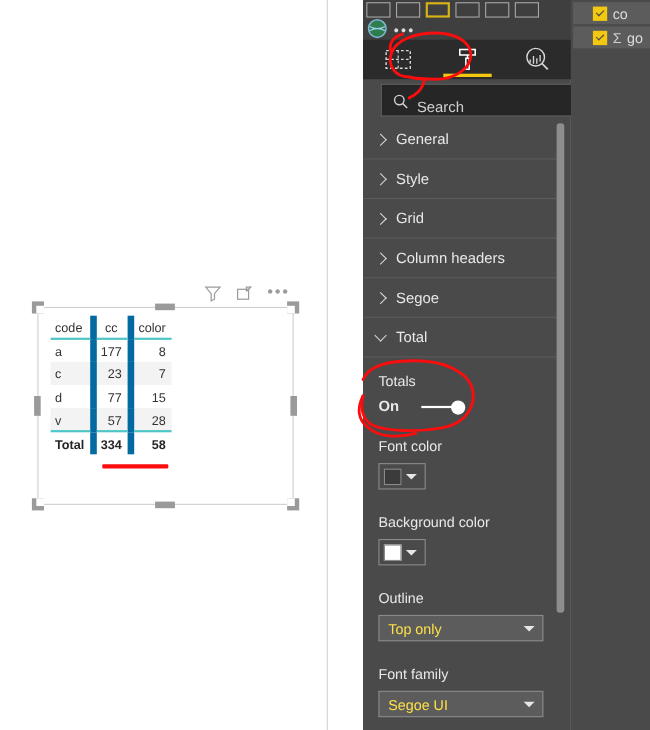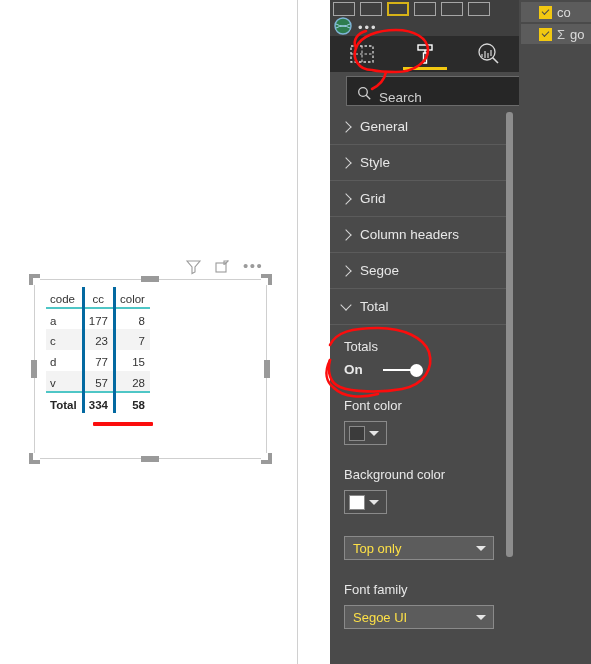--- a/index.html
+++ b/index.html
@@ -58,21 +58,21 @@
     white-space: nowrap;
     line-height: 13px;
     height: 21px;
   }
   #tbl thead th { color: #333; border-bottom: 2px solid #4ec6c6; text-align: center; }
   #tbl thead th.c0 { text-align: left; }
   #tbl td.c0 { text-align: left; }
   #tbl td.num { text-align: right; }
   #tbl tbody tr.alt { background: #f3f3f3; }
   #tbl tbody tr.total td { font-weight: bold; border-top: 2px solid #4ec6c6; color:#262626; }
-  #tbl .vline { border-left: 3px solid #0369a1; }
+  #tbl .vline { border-left: 6px solid #0369a1; }
 
   #red-underline {
     position: absolute; left: 93px; top: 422px;
     width: 60px; height: 4px; background: #fb0d0d; border-radius: 1px;
   }
 
   
   #pane {
     position: absolute; left: 330px; top: 0;
     width: 189px; height: 664px;
@@ -355,20 +355,21 @@
         <span class="swatch" style="background:#3b3b3b;"></span>
         <span class="caret"></span>
       </div>
 
       <div class="lbl">Background color</div>
       <div class="color-box">
         <span class="swatch" style="background:#ffffff;"></span>
         <span class="caret"></span>
       </div>
 
+      <div class="lbl">Outline</div>
       <div class="select-box">
         <span>Top only</span>
         <span class="caret"></span>
       </div>
 
       <div class="lbl">Font family</div>
       <div class="select-box">
         <span>Segoe UI</span>
         <span class="caret"></span>
       </div>

